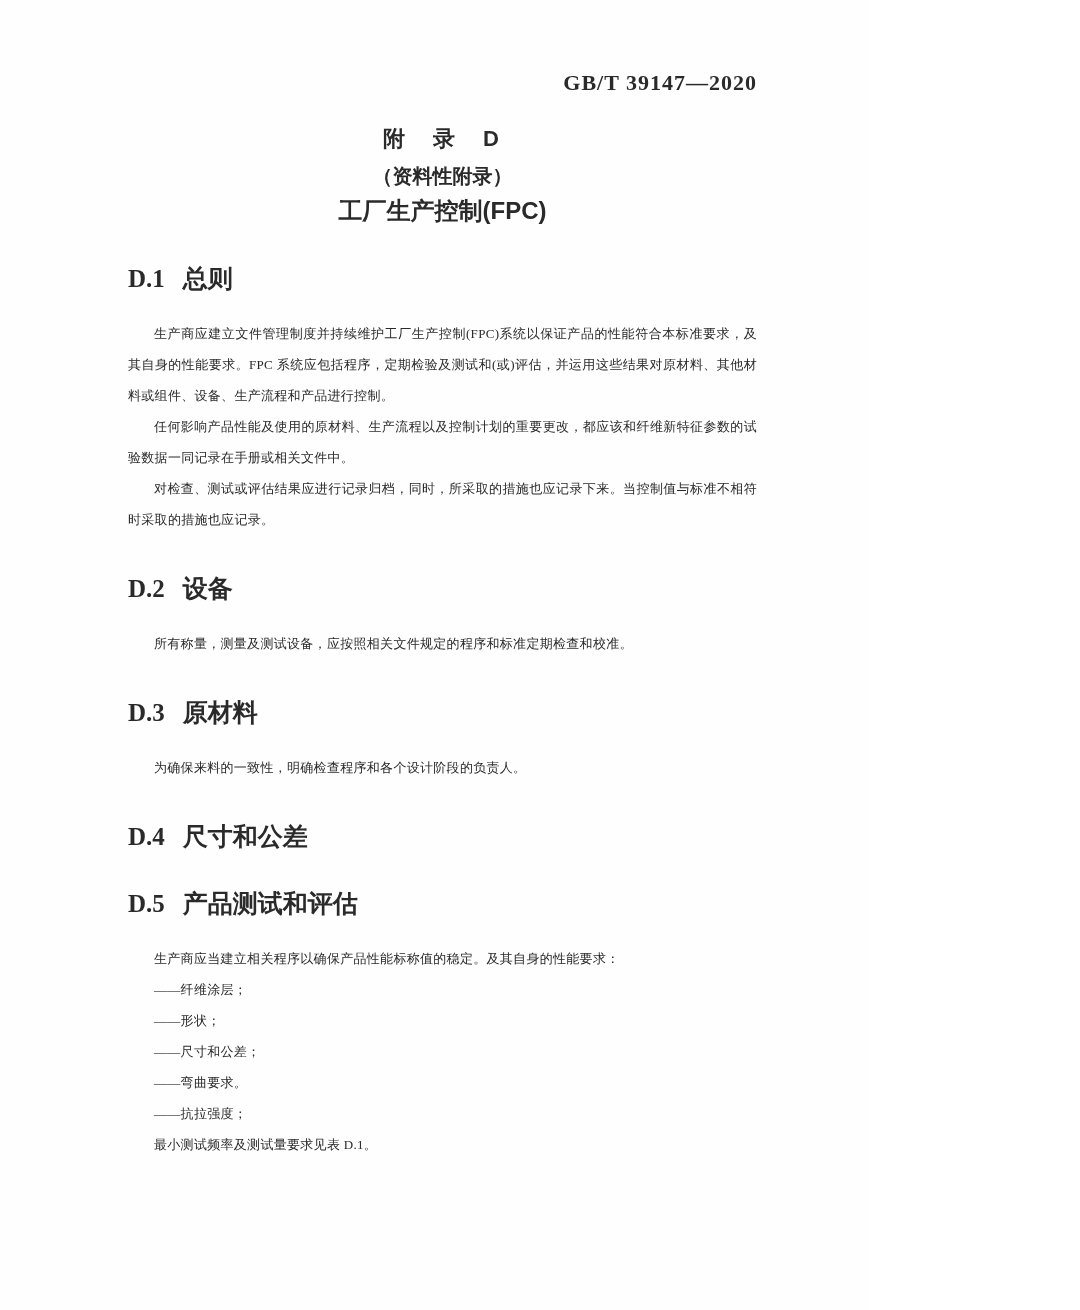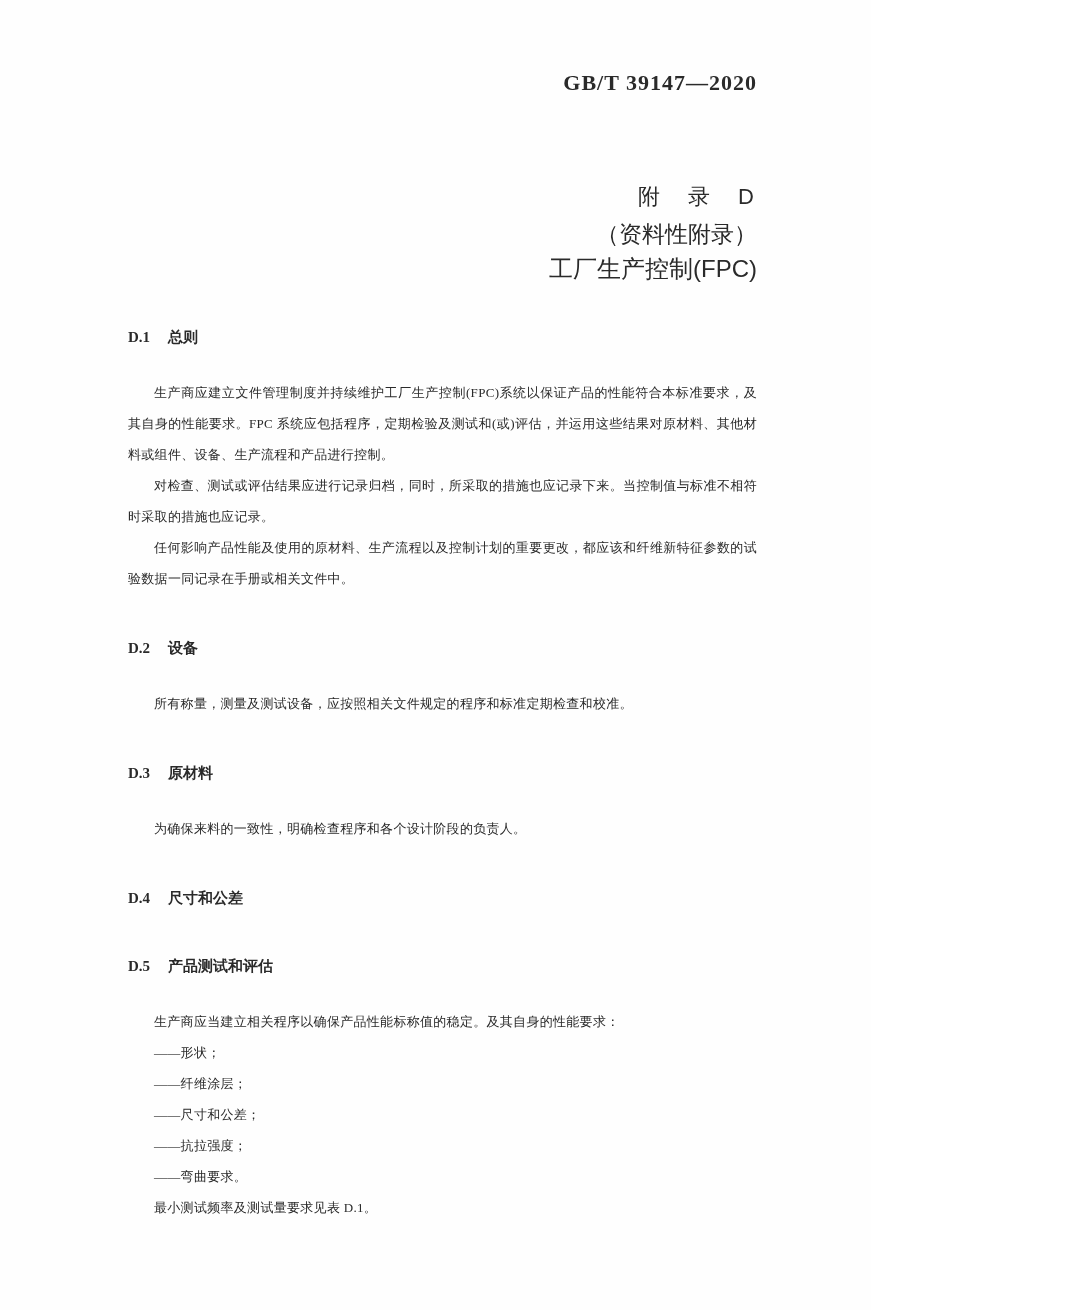--- a/index.html
+++ b/index.html
@@ -23,44 +23,44 @@
   }
   .doc-number {
     text-align: right;
     font-family: "Liberation Serif", "DejaVu Serif", serif;
     font-weight: bold;
     font-size: 22px;
     letter-spacing: 1px;
     line-height: 26px;
   }
   .appendix-block {
-    margin-top: 86px;
-    text-align: right;
+    margin-top: 28px;
+    text-align: center;
     font-family: "Liberation Sans", "DejaVu Sans", sans-serif;
-    font-weight: normal;
+    font-weight: bold;
   }
   .appendix-title {
     font-size: 22px;
     letter-spacing: 3px;
     line-height: 30px;
   }
   .appendix-subtitle {
     margin-top: 9px;
-    font-size: 23px;
+    font-size: 20px;
     line-height: 27px;
   }
   .appendix-name {
     margin-top: 7px;
     font-size: 24px;
     line-height: 28px;
   }
   h2.section-heading {
     font-family: "Liberation Sans", "DejaVu Sans", sans-serif;
     font-weight: bold;
-    font-size: 15px;
+    font-size: 25px;
     line-height: 27px;
     margin: 40px 0 26px 0;
   }
   h2.section-heading .section-number {
     display: inline-block;
     margin-right: 18px;
     font-family: "Liberation Serif", "DejaVu Serif", serif;
   }
   .section-body p {
     margin: 0;
@@ -89,22 +89,22 @@
     <div class="appendix-subtitle">（资料性附录）</div>
     <div class="appendix-name">工厂生产控制(FPC)</div>
   </div>
 
   <div class="section">
     <h2 class="section-heading first-heading">
       <span class="section-number">D.1</span><span>总则</span>
     </h2>
     <div class="section-body">
       <p>生产商应建立文件管理制度并持续维护工厂生产控制(FPC)系统以保证产品的性能符合本标准要求，及其自身的性能要求。FPC 系统应包括程序，定期检验及测试和(或)评估，并运用这些结果对原材料、其他材料或组件、设备、生产流程和产品进行控制。</p>
+      <p>任何影响产品性能及使用的原材料、生产流程以及控制计划的重要更改，都应该和纤维新特征参数的试验数据一同记录在手册或相关文件中。</p>
       <p>对检查、测试或评估结果应进行记录归档，同时，所采取的措施也应记录下来。当控制值与标准不相符时采取的措施也应记录。</p>
-      <p>任何影响产品性能及使用的原材料、生产流程以及控制计划的重要更改，都应该和纤维新特征参数的试验数据一同记录在手册或相关文件中。</p>
     </div>
   </div>
 
   <div class="section">
     <h2 class="section-heading">
       <span class="section-number">D.2</span><span>设备</span>
     </h2>
     <div class="section-body">
       <p>所有称量，测量及测试设备，应按照相关文件规定的程序和标准定期检查和校准。</p>
     </div>
@@ -124,22 +124,22 @@
       <span class="section-number">D.4</span><span>尺寸和公差</span>
     </h2>
   </div>
 
   <div class="section">
     <h2 class="section-heading">
       <span class="section-number">D.5</span><span>产品测试和评估</span>
     </h2>
     <div class="section-body">
       <p>生产商应当建立相关程序以确保产品性能标称值的稳定。及其自身的性能要求：</p>
+      <p class="list-item">——纤维涂层；</p>
       <p class="list-item">——形状；</p>
-      <p class="list-item">——纤维涂层；</p>
       <p class="list-item">——尺寸和公差；</p>
+      <p class="list-item">——弯曲要求。</p>
       <p class="list-item">——抗拉强度；</p>
-      <p class="list-item">——弯曲要求。</p>
       <p>最小测试频率及测试量要求见表 D.1。</p>
     </div>
   </div>
 
 </div>
 
 </body></html>

